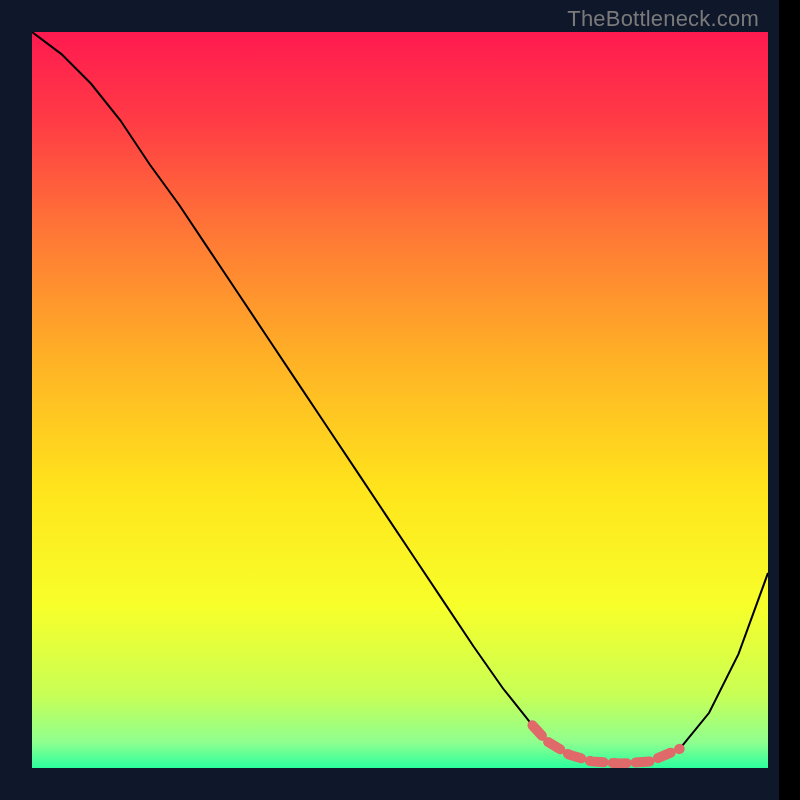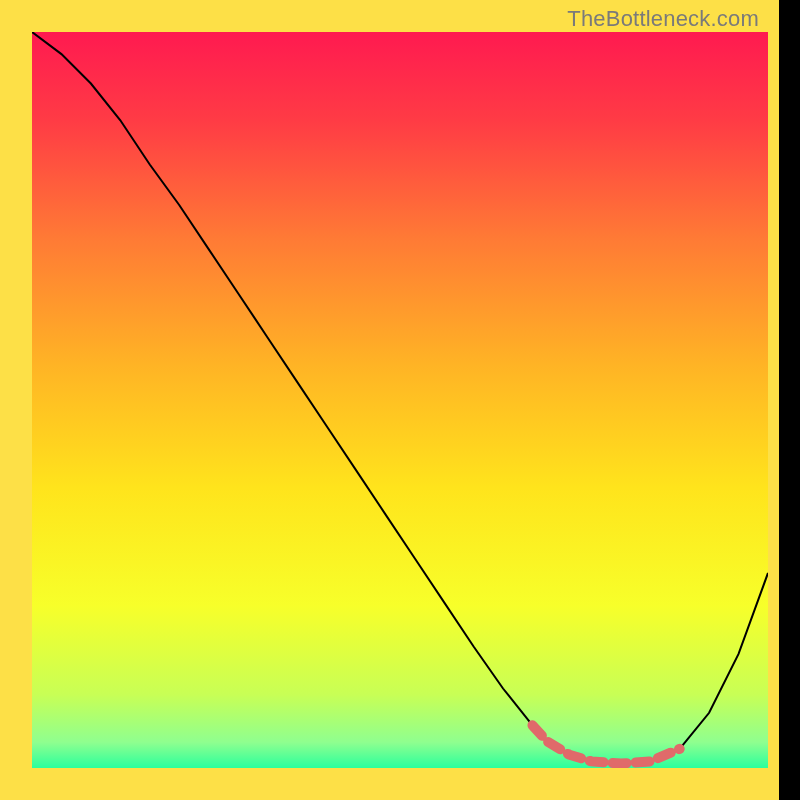--- a/index.html
+++ b/index.html
@@ -1,17 +1,17 @@
 <!DOCTYPE html>
 <html><head>
 <meta charset="utf-8">
 <style>
   * { margin: 0; padding: 0; box-sizing: border-box; }
   body { width: 800px; height: 800px; background: #000; position: relative; font-family: Arial, sans-serif; }
-  .container { width: 779px; height: 800px; position: relative; background: #fde047; }
+  .container { width: 779px; height: 800px; position: relative; background: #0f172a; }
   .plot-area { position: absolute; left: 32px; top: 32px; width: 736px; height: 736px; }
   .watermark { position: absolute; top: 6px; right: 20px; color: #7a7a7a; font-size: 22px; font-weight: 500; letter-spacing: 0.2px; }
   svg { display: block; }
 </style>
 </head>
 <body>
 <div class="container">
   <div class="watermark">TheBottleneck.com</div>
   <div class="plot-area">
     <svg id="chart-svg" width="736" height="736" viewBox="0 0 736 736">

